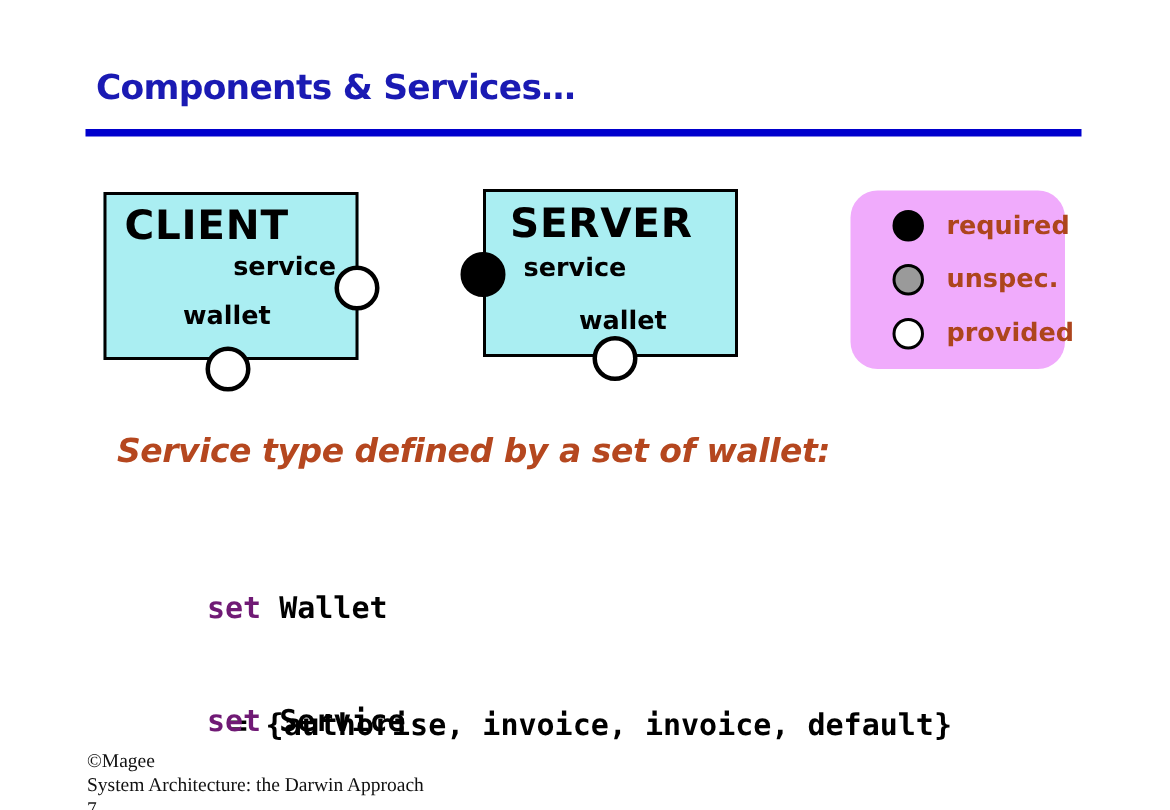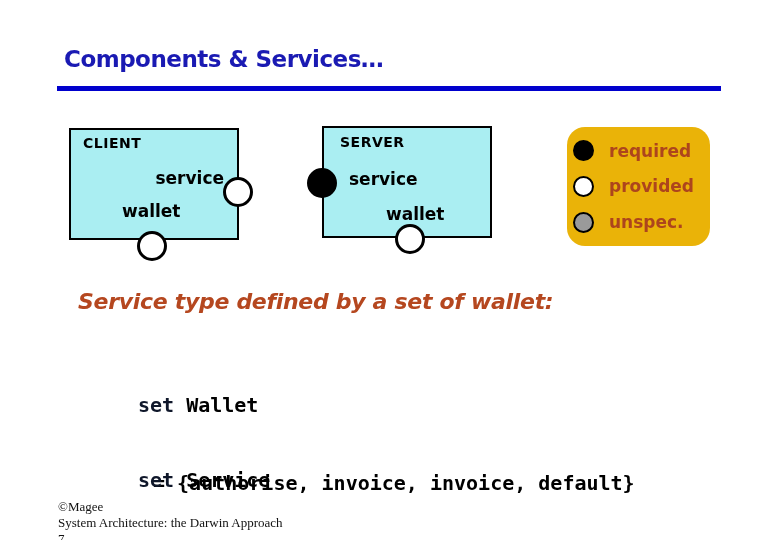--- a/index.html
+++ b/index.html
@@ -38,21 +38,21 @@
     width: 170px;
     height: 112px;
     background: #aaeef2;
     border: 2px solid #000;
     box-sizing: border-box;
   }
   .client-box { left: 69px; top: 128px; }
   .server-box { left: 322px; top: 126px; }
   .box-name {
     position: absolute;
-    font-size: 14px;
+    font-size: 27px;
     font-weight: bold;
     color: #000;
     letter-spacing: 0.5px;
   }
   .client-box .box-name { left: 12px; top: 5px; }
   .server-box .box-name { left: 16px; top: 6px; }
   .plabel {
     position: absolute;
     font-size: 17px;
     font-weight: bold;
@@ -78,26 +78,26 @@
   .server-svc-port { left: 307px; top: 168px; }
   .server-wal-port { left: 395px; top: 224px; }
 
   
   .legend {
     position: absolute;
     left: 567px;
     top: 127px;
     width: 143px;
     height: 119px;
-    background: #eab308;
+    background: #f0abfc;
     border-radius: 18px;
     display: flex;
     flex-direction: column;
     justify-content: space-around;
-    padding: 6px 0 6px 6px;
+    padding: 6px 0 6px 28px;
     box-sizing: border-box;
   }
   .legend-row {
     display: flex;
     align-items: center;
     gap: 15px;
   }
   .dot {
     width: 21px;
     height: 21px;
@@ -133,21 +133,21 @@
     left: 138px;
     font-family: "DejaVu Sans Mono", monospace;
     font-size: 20px;
     font-weight: bold;
     line-height: 26px;
     color: #000;
     white-space: pre;
   }
   .cg1 { top: 340px; }
   .cg2 { top: 415px; }
-  .kw { color: #0f172a; margin-top: 28px; }
+  .kw { color: #701a75; margin-top: 28px; }
   .cname { padding-left: 12px; }
   .code-line.def { padding-left: 15px; }
 
   
   .footer {
     position: absolute;
     left: 0;
     right: 0;
     top: 499px;
     display: flex;
@@ -183,26 +183,26 @@
   </div>
   <div class="port required server-svc-port"></div>
   <div class="port provided server-wal-port"></div>
 
   <div class="legend">
     <div class="legend-row">
       <span class="dot required"></span>
       <span class="legend-label">required</span>
     </div>
     <div class="legend-row">
+      <span class="dot unspec"></span>
+      <span class="legend-label">unspec.</span>
+    </div>
+    <div class="legend-row">
       <span class="dot provided"></span>
       <span class="legend-label">provided</span>
-    </div>
-    <div class="legend-row">
-      <span class="dot unspec"></span>
-      <span class="legend-label">unspec.</span>
     </div>
   </div>
 
   <div class="heading">Service type defined by a set of wallet:</div>
 
   <div class="code-group cg1">
     <div class="code-line"><span class="kw">set</span><span class="cname">Wallet</span></div>
     <div class="code-line def">= {authorise, invoice, invoice, default}</div>
   </div>
 

